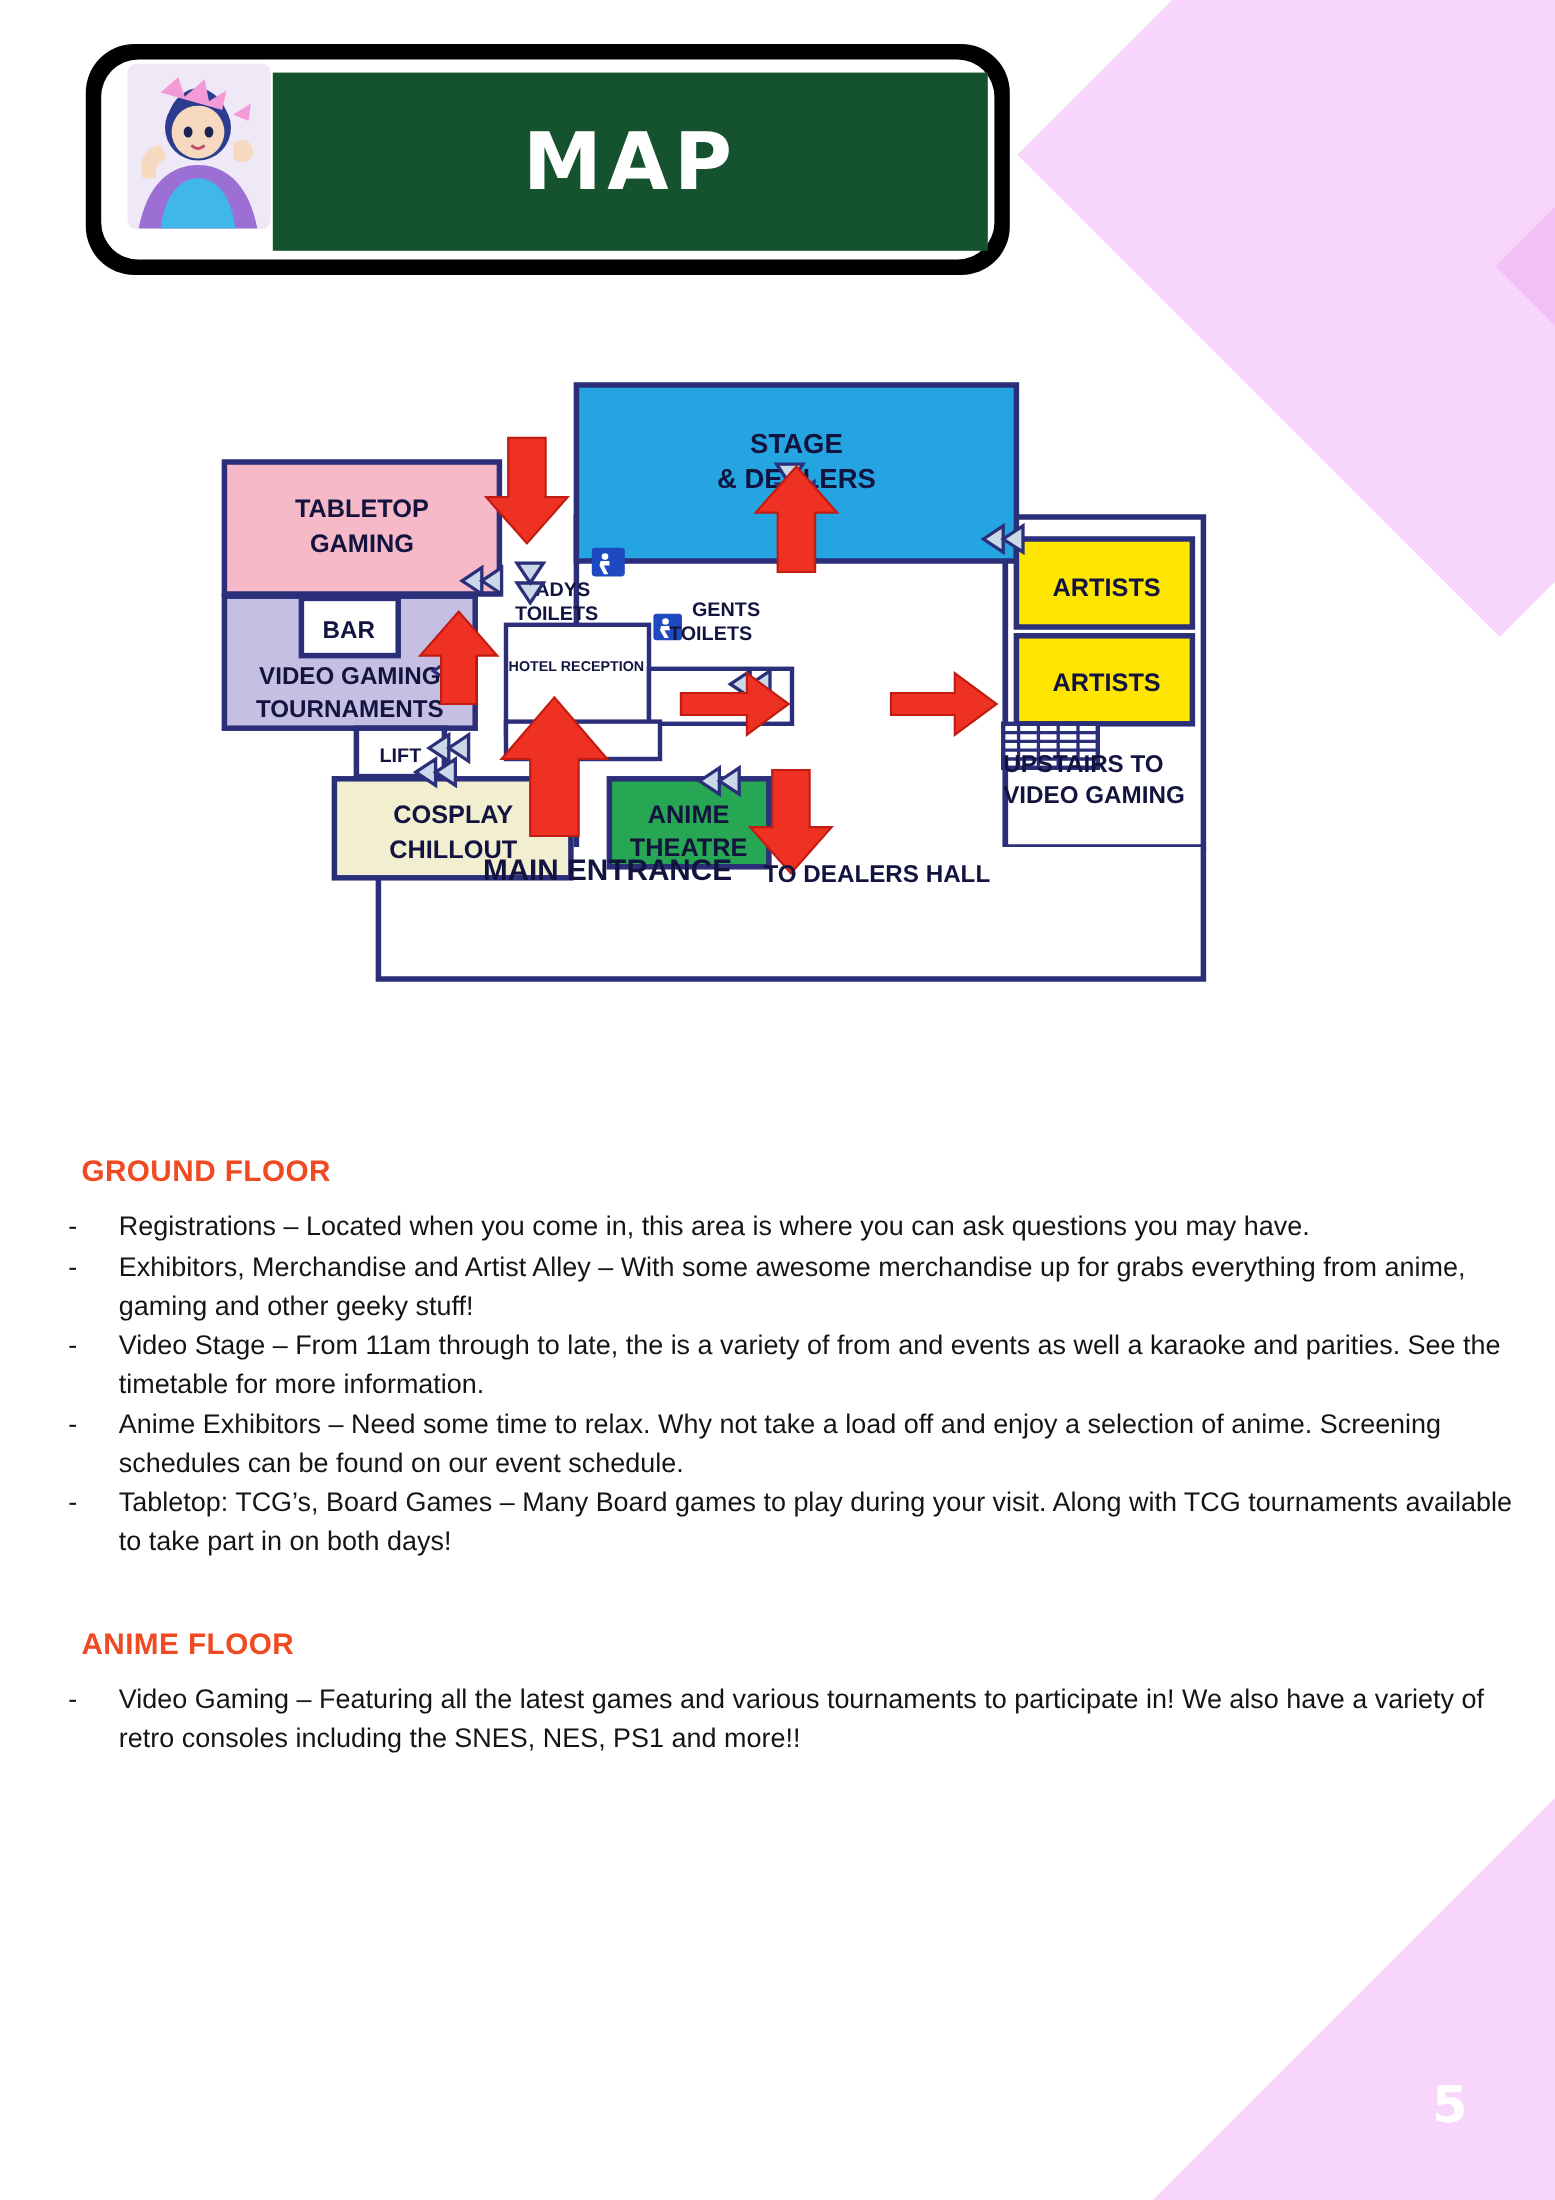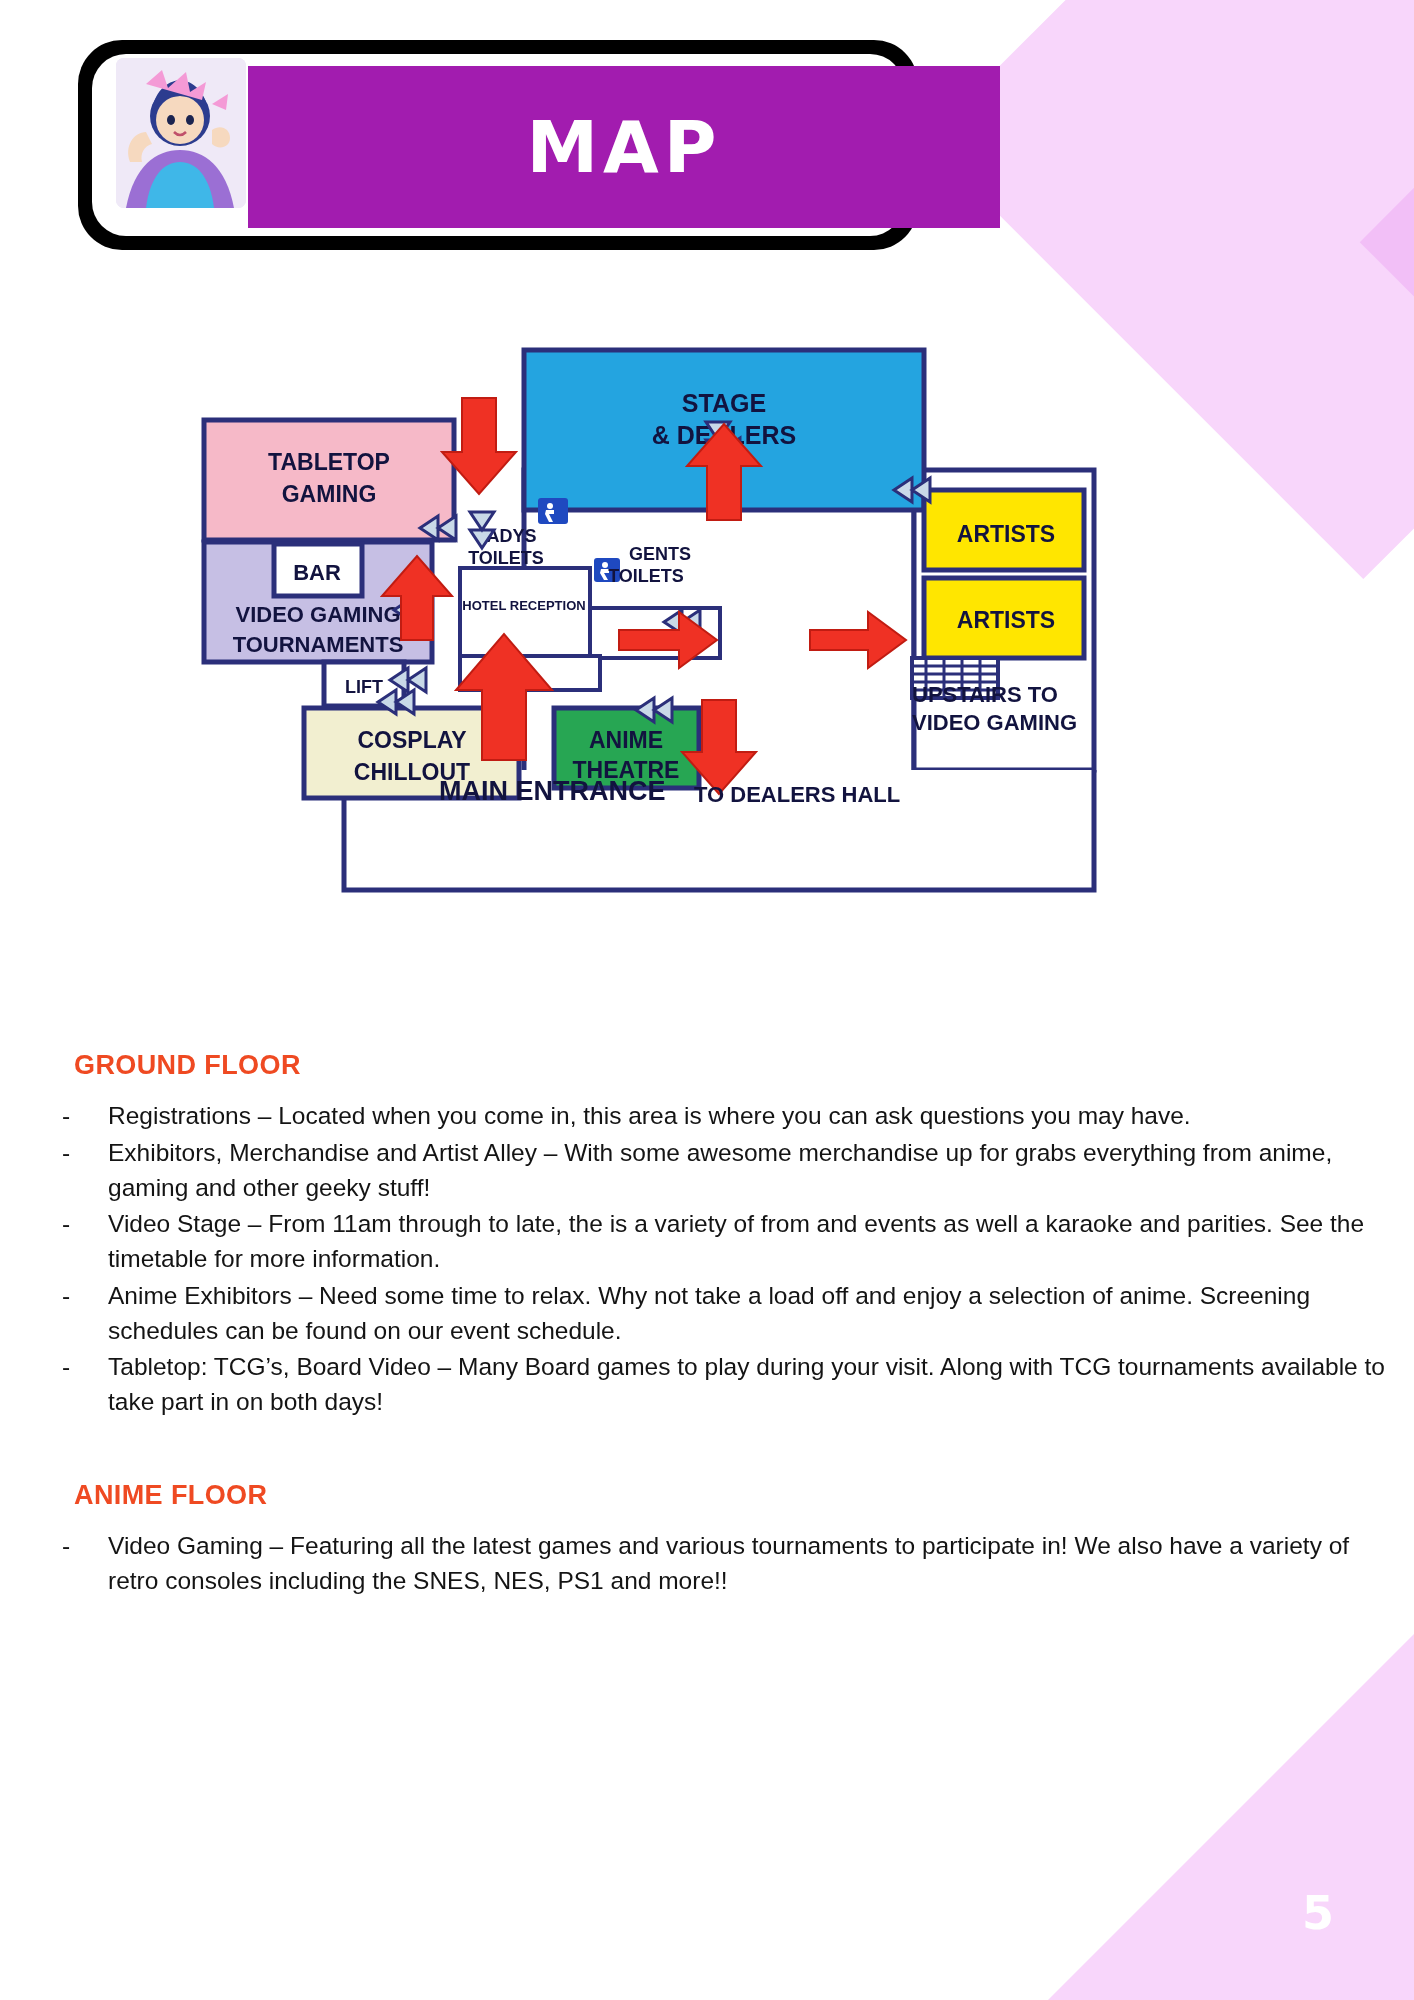--- a/index.html
+++ b/index.html
@@ -68,23 +68,23 @@
     left: 38px; top: 18px;
     width: 130px; height: 150px;
     border-radius: 8px;
     overflow: hidden;
     background: #e9e3f6;
   }
   .banner-title-box {
     position: absolute;
     left: 170px;
     top: 26px;
-    width: 752px;
+    width: 650px;
     height: 162px;
-    background: #a21caf;
+    background: #14532d;
     display: flex;
     align-items: center;
     justify-content: center;
   }
   .banner-title {
     color: #ffffff;
     font-size: 72px;
     font-weight: bold;
     letter-spacing: 5px;
     font-family: "DejaVu Sans", sans-serif;
@@ -334,21 +334,21 @@
     <li>
       <span class="dash">-</span>
       <b>Video Stage</b><span> – From 11am through to late, the is a variety of from and events as well a karaoke and parities. See the timetable for more information.</span>
     </li>
     <li>
       <span class="dash">-</span>
       <b>Anime Exhibitors</b><span> – Need some time to relax. Why not take a load off and enjoy a selection of anime. Screening schedules can be found on our event schedule.</span>
     </li>
     <li>
       <span class="dash">-</span>
-      <b>Tabletop: TCG’s, Board Video</b><span> – Many Board games to play during your visit. Along with TCG tournaments available to take part in on both days!</span>
+      <b>Tabletop: TCG’s, Board Games</b><span> – Many Board games to play during your visit. Along with TCG tournaments available to take part in on both days!</span>
     </li>
   </ul>
 
   <div class="gap"></div>
 
   <h2 class="section">ANIME FLOOR</h2>
   <ul class="list">
     <li>
       <span class="dash">-</span>
       <b>Video Gaming</b><span> – Featuring all the latest games and various tournaments to participate in! We also have a variety of retro consoles including the SNES, NES, PS1 and more!!</span>

